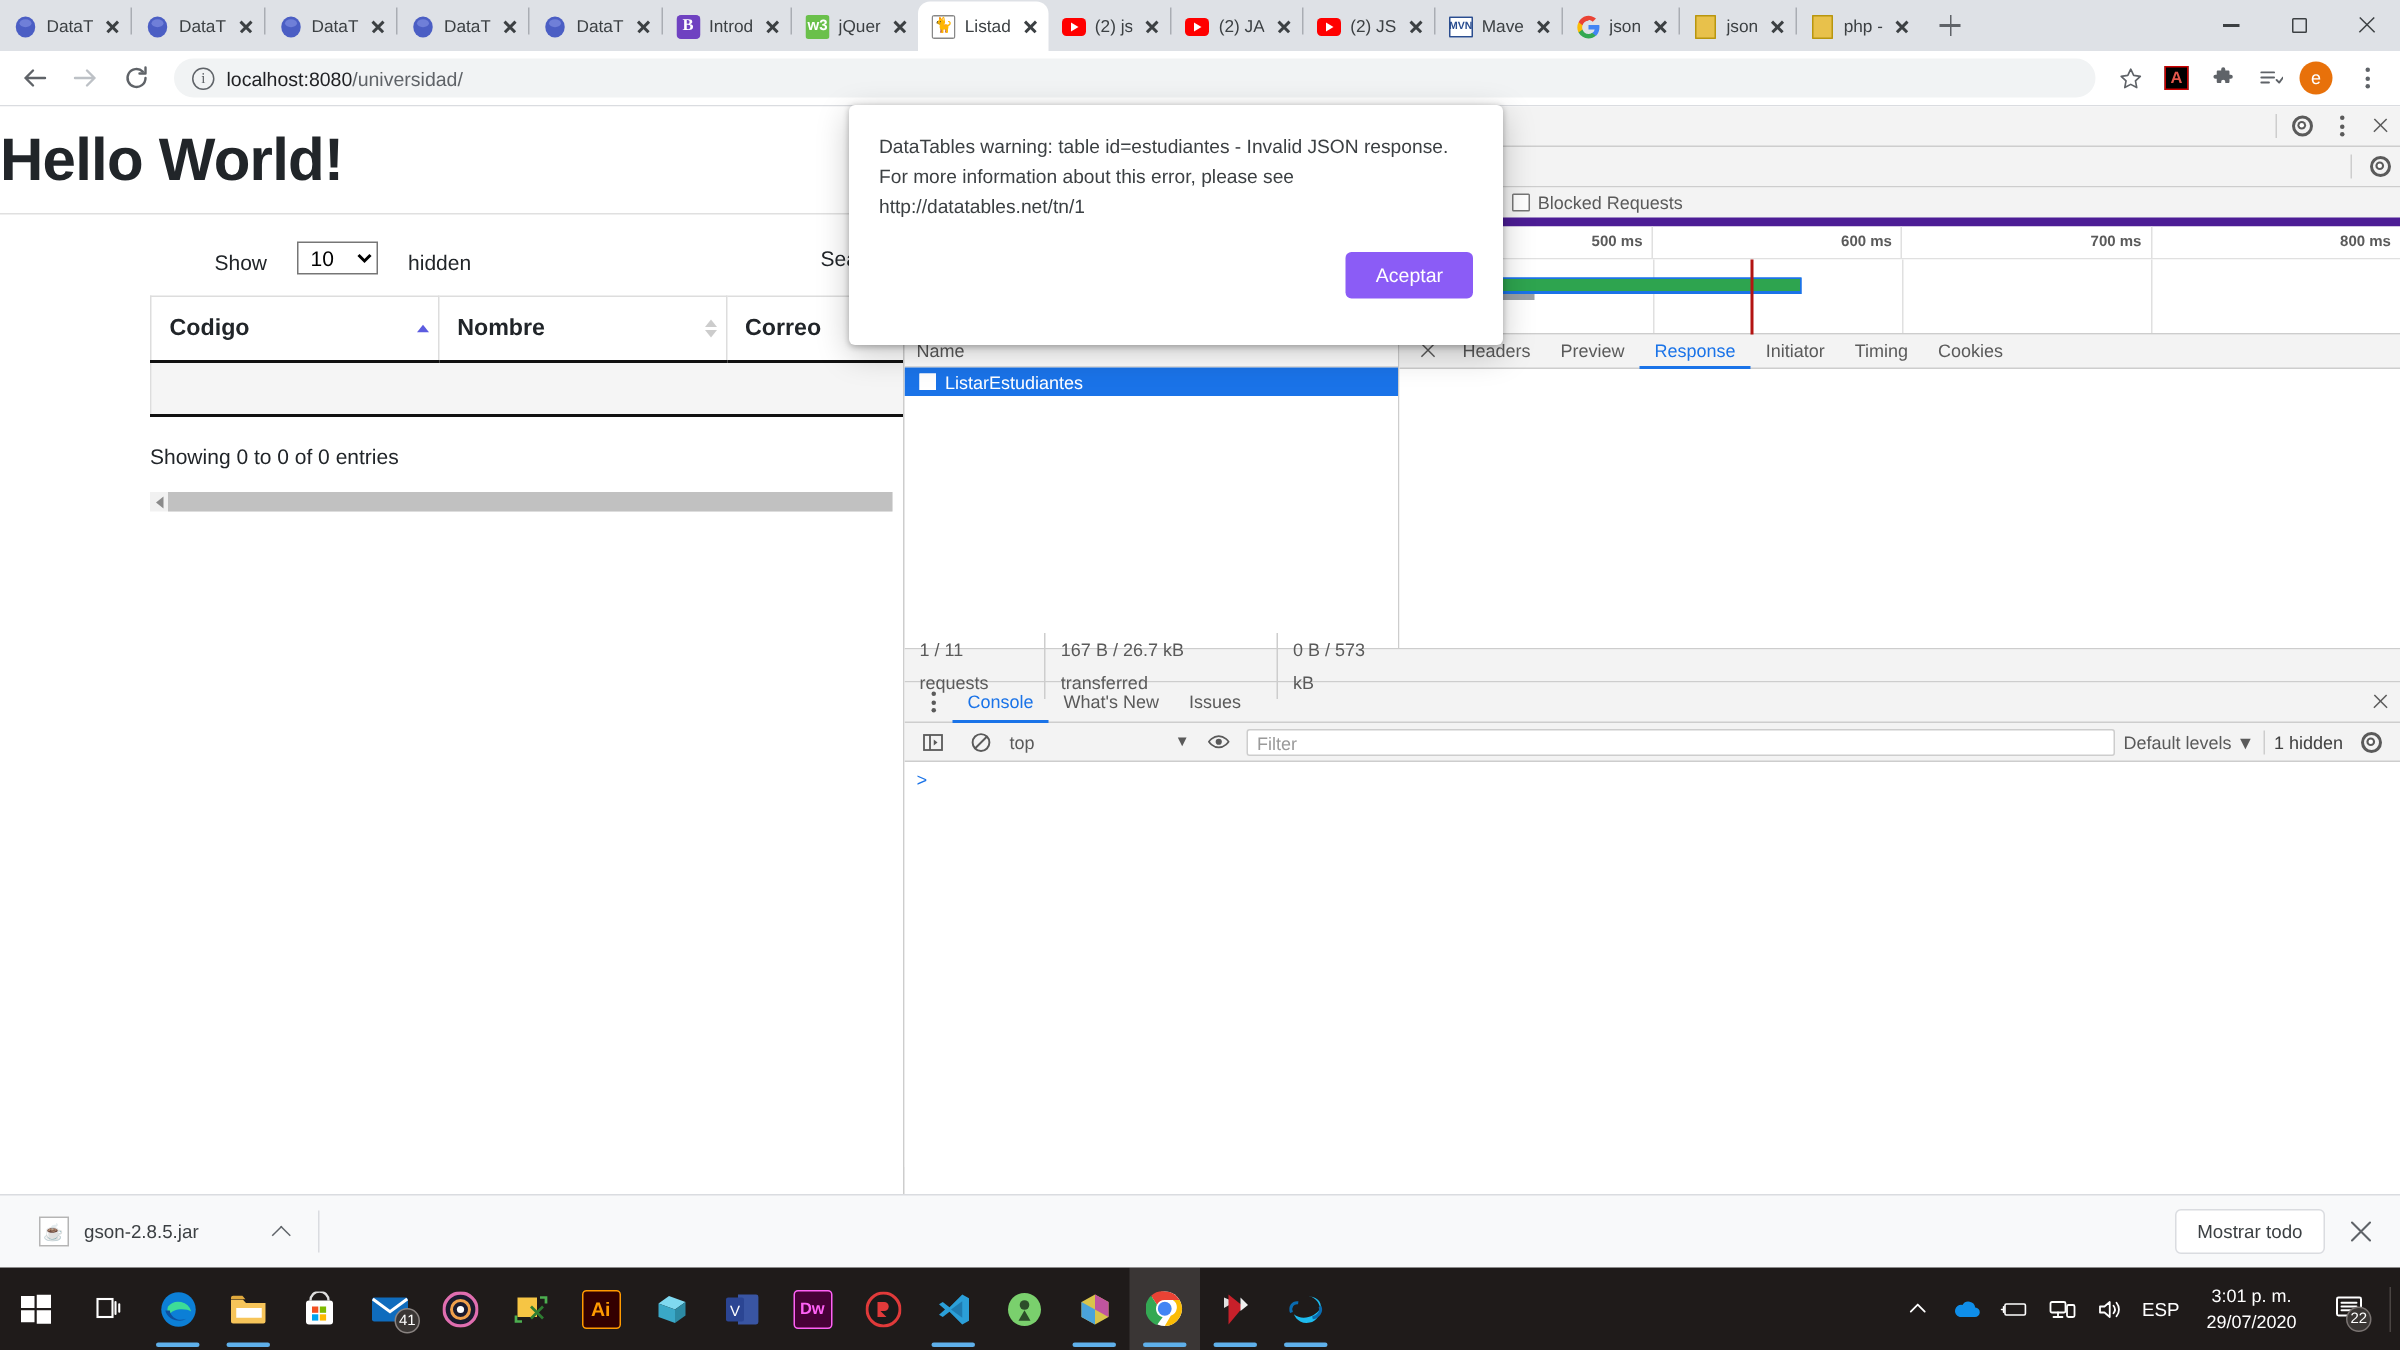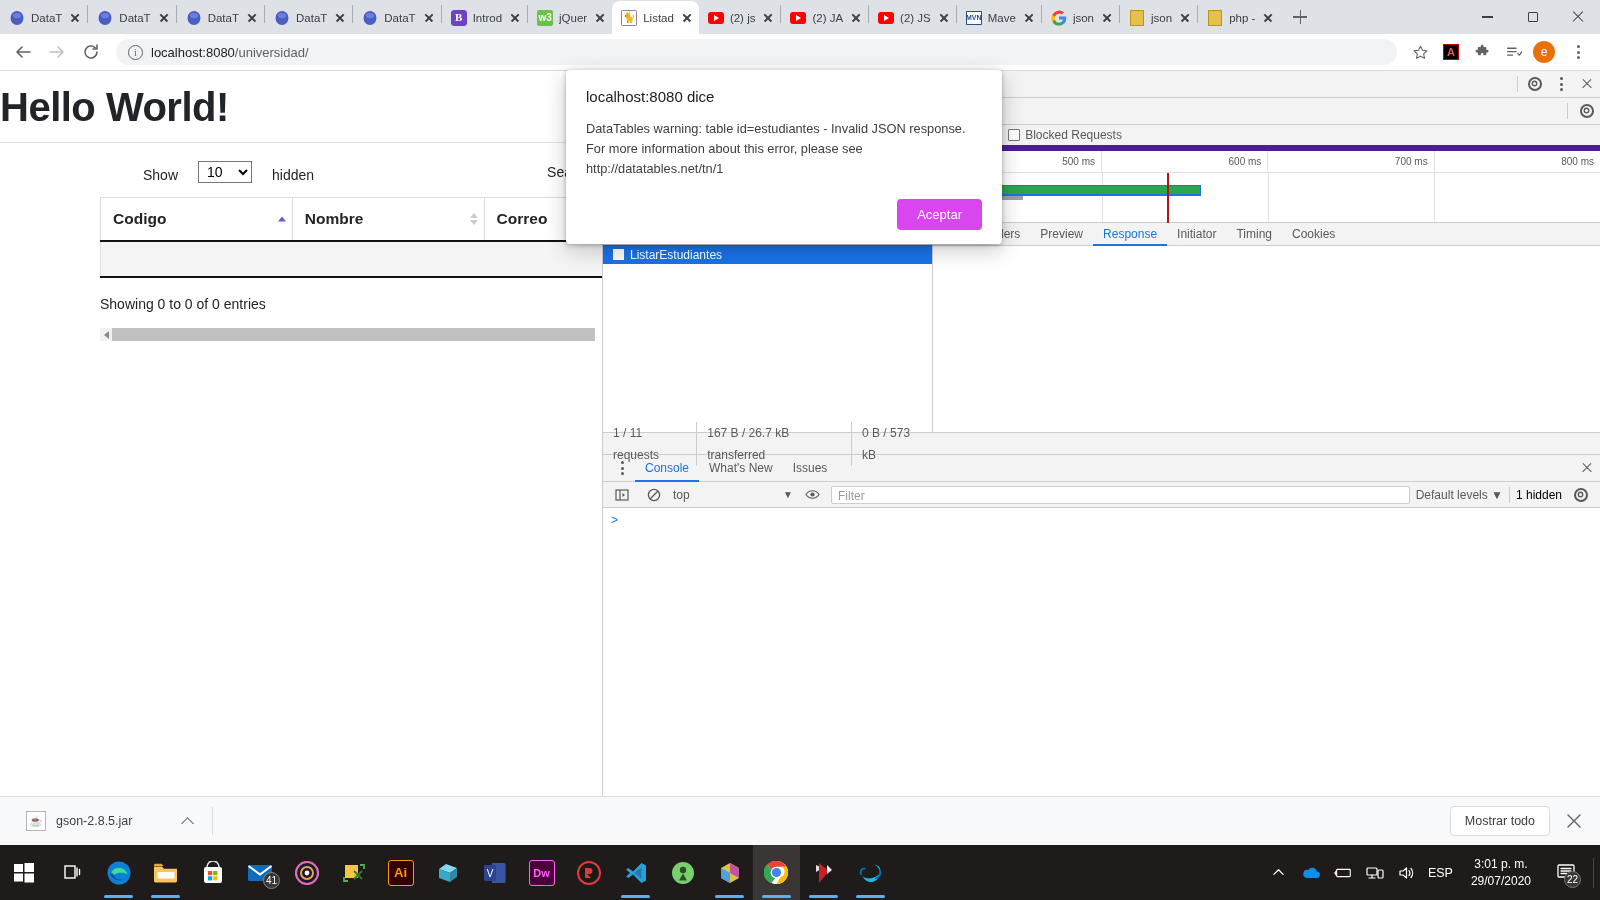--- a/index.html
+++ b/index.html
@@ -173,21 +173,21 @@
     height: 26px; display: flex; align-items: center; background: #f3f3f3;
     border-bottom: 6px solid #4c1d95; padding-left: 8px; gap: 10px; font-size: 12px;
   }
   #net-filters .ftype { color: #5a5a5a; white-space: nowrap;}
   #net-filters .cbx { display:flex; align-items:center; gap:5px; }
   #net-filters .cbx .box { width: 12px; height: 12px; border: 1px solid #767676; background:#fff; border-radius:1px;}
 
   #waterfall-header {
     height: 22px; display: flex; background: #fff; border-bottom: 1px solid #e0e0e0; font-size: 10px; color: #5a5a5a;
   }
-  #waterfall-header .seg { flex:1; border-left: 1px solid #e0e0e0; text-align: right; padding-right: 6px; line-height: 22px;}
+  #waterfall-header .seg { flex:1; border-left: 1px solid #e0e0e0; text-align: right; padding-right: 6px; line-height: 22px; font-weight: bold;}
   #overview {
     height: 50px; display: flex; background: #fff; border-bottom: 1px solid #cdcdcd; position: relative;
   }
   #overview .seg { flex:1; border-left: 1px solid #e0e0e0; }
 
   #net-body { display: flex; height: 210px; border-bottom: 1px solid #cdcdcd; }
   #net-list { width: 330px; border-right: 1px solid #cdcdcd; display:flex; flex-direction: column;}
   #net-list .lhead { height: 22px; border-bottom: 1px solid #e0e0e0; line-height:22px; padding-left: 8px; font-size:12px; color:#5a5a5a;}
   #net-list .row {
     height: 19px; display:flex; align-items:center; gap:6px; padding-left: 10px;
@@ -228,21 +228,21 @@
   #js-dialog {
     position: absolute; left: 566px; top: 70px; width: 436px; min-height: 160px;
     background: #fff; border-radius: 4px;
     box-shadow: 0 1px 4px rgba(0,0,0,.28), 0 6px 22px rgba(0,0,0,.22);
     z-index: 60; padding: 18px 20px 14px 20px;
   }
   #js-dialog .dlg-origin { font-size: 15px; color: #202124; margin-bottom: 14px; }
   #js-dialog .dlg-msg { font-size: 12.8px; color: #3c4043; line-height: 20px; }
   #js-dialog .dlg-actions { display:flex; justify-content: flex-end; margin-top: 20px; }
   #js-dialog .dlg-ok {
-    background: #d946ef; color:#fff; border:none; border-radius: 4px;
+    background: #8b5cf6; color:#fff; border:none; border-radius: 4px;
     padding: 8px 20px; font-size: 13px; font-family:"Liberation Sans",sans-serif;
   }
 
   
   #downloadbar {
     position: absolute; left: 0; top: 796px; width: 1600px; height: 49px;
     background: #f8f9fa; border-top: 1px solid #dadce0; display:flex; align-items:center;
     padding: 0 12px;
   }
   #dl-item { display:flex; align-items:center; gap: 10px; padding-left: 14px; }
@@ -721,33 +721,32 @@
       </div>
       <div class="icon-btn">
         <svg width="15" height="15" viewBox="0 0 16 16">
             <path d="M1 8s2.6-4 7-4 7 4 7 4-2.6 4-7 4-7-4-7-4z" fill="none" stroke="#5a5a5a" stroke-width="1.2"></path>
             <circle cx="8" cy="8" r="2.2" fill="#5a5a5a"></circle>
           </svg>
       </div>
       <div class="filter-in">Filter</div>
       <div style="font-size:12px;color:#5a5a5a;white-space:nowrap;"><span>Default levels</span> ▼</div>
       <div style="width:1px;height:16px;background:#cdcdcd;"></div>
-      <div style="color:#000000;white-space:nowrap;">1 hidden</div>
+      <div style="color:#404040;white-space:nowrap;">1 hidden</div>
       <div class="icon-btn">
           <div class="gear"></div>
         </div>
     </div>
 
     <div id="console-body">
       <div class="prompt">&gt;</div>
     </div>
   </div>
 
   <div id="js-dialog">
-    <div class="dlg-origin">localhost:8080 dice</div>
     <div class="dlg-msg">DataTables warning: table id=estudiantes - Invalid JSON response. For more information about this error, please see http://datatables.net/tn/1</div>
     <div class="dlg-actions">
       <button class="dlg-ok">Aceptar</button>
     </div>
   </div>
 
   <div id="downloadbar">
     <div id="dl-item">
       <div class="jar-ic">☕</div>
       <div class="dl-name">gson-2.8.5.jar</div>

